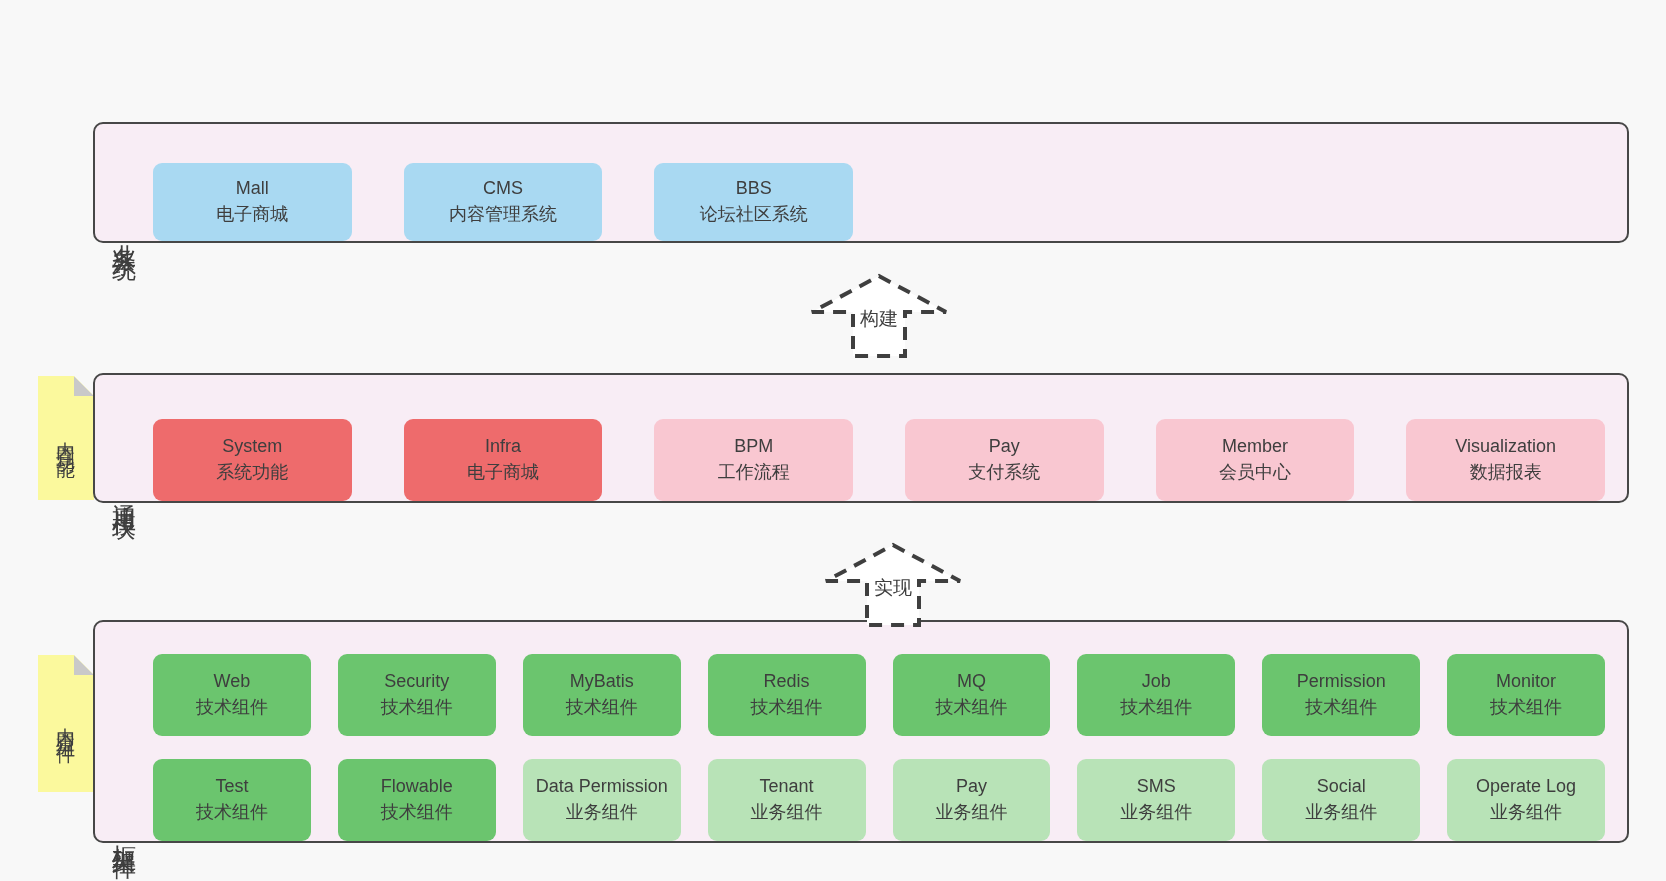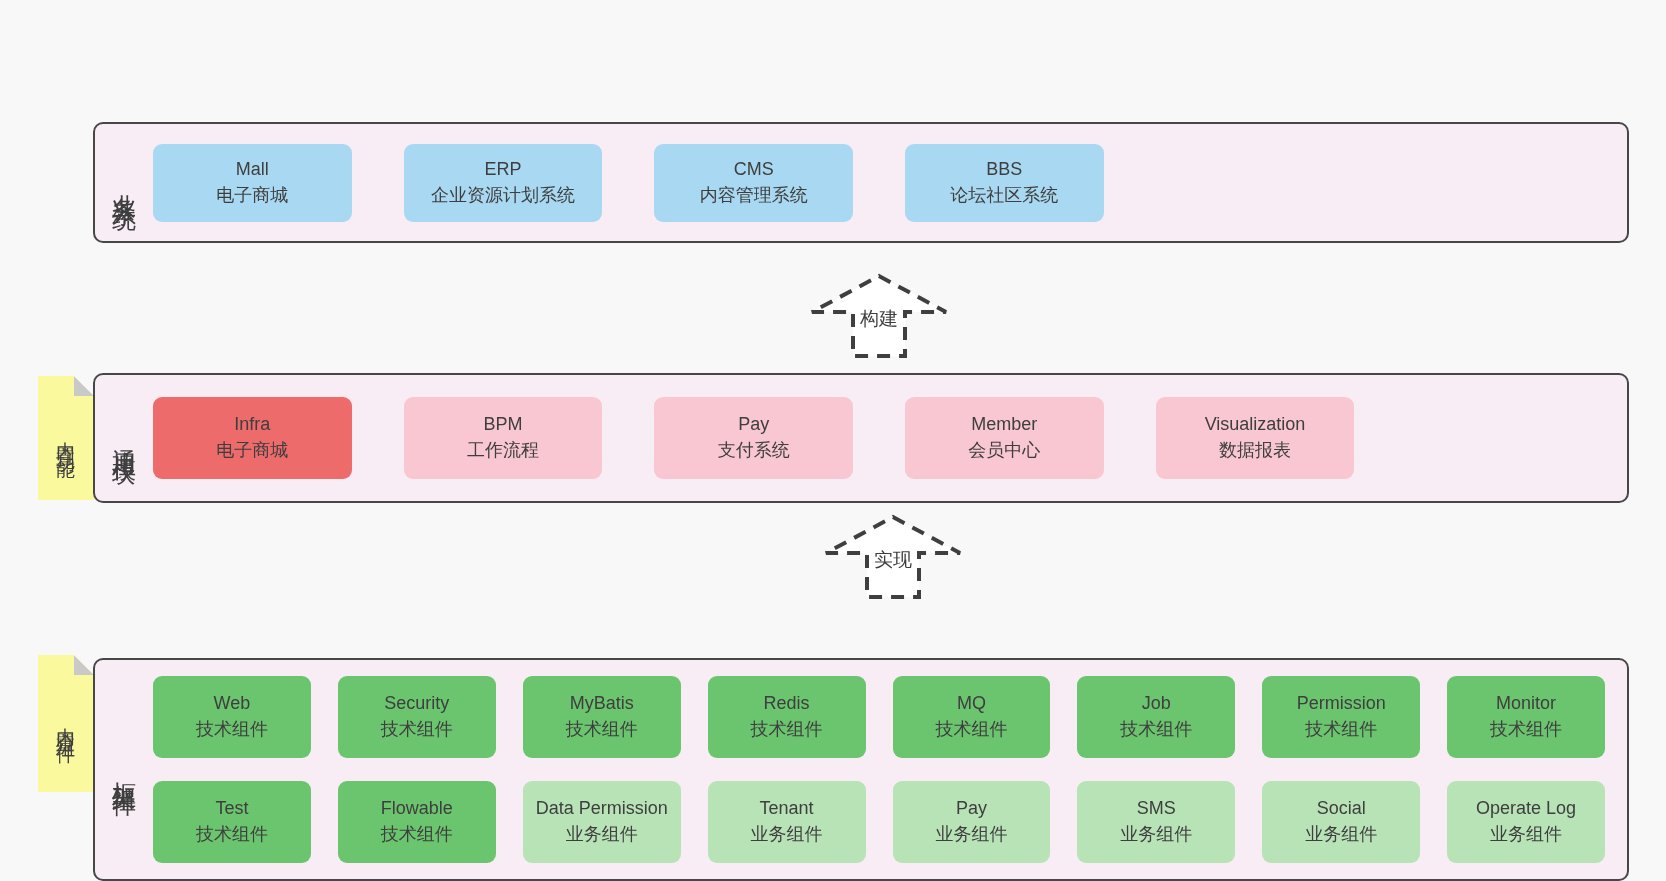--- a/index.html
+++ b/index.html
@@ -10,25 +10,25 @@
   * { box-sizing:border-box; }
   html,body { margin:0; padding:0; }
   body {
     width:1666px; height:881px; position:relative; overflow:hidden;
     background:var(--page-bg); color:var(--text);
     font-family:"Liberation Sans","DejaVu Sans",sans-serif;
   }
   .band {
     position:absolute; left:93px; width:1536px; z-index:1;
     background:var(--band-bg); border:2px solid var(--band-border); border-radius:10px;
-    display:flex; align-items:center;
+    display:flex; align-items:flex-end;
   }
   #band-business   { top:122px; height:121px; }
   #band-modules    { top:373px; height:130px; }
-  #band-components { top:620px; height:223px;margin-top:38px; }
+  #band-components { top:620px; height:223px; }
   .band-label {
     width:58px; display:flex; align-items:center; justify-content:center; flex:none;
   }
   .band-label span {
     writing-mode:vertical-rl; text-orientation:upright;
     font-size:24px; letter-spacing:4px; line-height:1;
   }
   .band-grid {
     flex:1; display:grid; align-content:center; padding-right:22px;
   }
@@ -58,21 +58,21 @@
     position:absolute; top:0; right:0; width:20px; height:20px;
     background:var(--sticky-fold);
     clip-path:polygon(0 0, 100% 100%, 0 100%);
   }
   .sticky-text {
     writing-mode:vertical-rl; text-orientation:upright;
     font-size:19px; letter-spacing:6px; line-height:1;
   }
   .arrow { position:absolute; width:140px; height:86px; z-index:2; }
   #arrow-build     { left:809px; top:273px; }
-  #arrow-implement { left:823px; top:514px; }
+  #arrow-implement { left:823px; top:542px; }
   .arrow polygon {
     fill:var(--arrow-fill); stroke:#3f3f3f; stroke-width:4;
     stroke-dasharray:13 9; stroke-linejoin:miter;
   }
   .arrow rect { fill:var(--arrow-fill); }
   .arrow text {
     fill:var(--text); font-size:19px; text-anchor:middle;
     font-family:"Liberation Sans","DejaVu Sans",sans-serif;
   }
 </style>
@@ -80,24 +80,20 @@
 <body>
 
 <div class="band" id="band-business">
   <div class="band-label">
     <span>业务系统</span>
   </div>
   <div class="band-grid grid-6">
     <div class="box blue">
       <span>Mall</span>
       <span>电子商城</span>
-    </div>
-    <div class="box blue">
-      <span>ERP</span>
-      <span>企业资源计划系统</span>
     </div>
     <div class="box blue">
       <span>CMS</span>
       <span>内容管理系统</span>
     </div>
     <div class="box blue">
       <span>BBS</span>
       <span>论坛社区系统</span>
     </div>
   </div>
@@ -115,20 +111,24 @@
   <div class="fold"></div>
   <span class="sticky-text">内置功能</span>
 </div>
 
 <div class="band" id="band-modules">
   <div class="band-label">
     <span>通用模块</span>
   </div>
   <div class="band-grid grid-6">
     <div class="box red">
+      <span>System</span>
+      <span>系统功能</span>
+    </div>
+    <div class="box red">
       <span>Infra</span>
       <span>电子商城</span>
     </div>
     <div class="box pink">
       <span>BPM</span>
       <span>工作流程</span>
     </div>
     <div class="box pink">
       <span>Pay</span>
       <span>支付系统</span>

